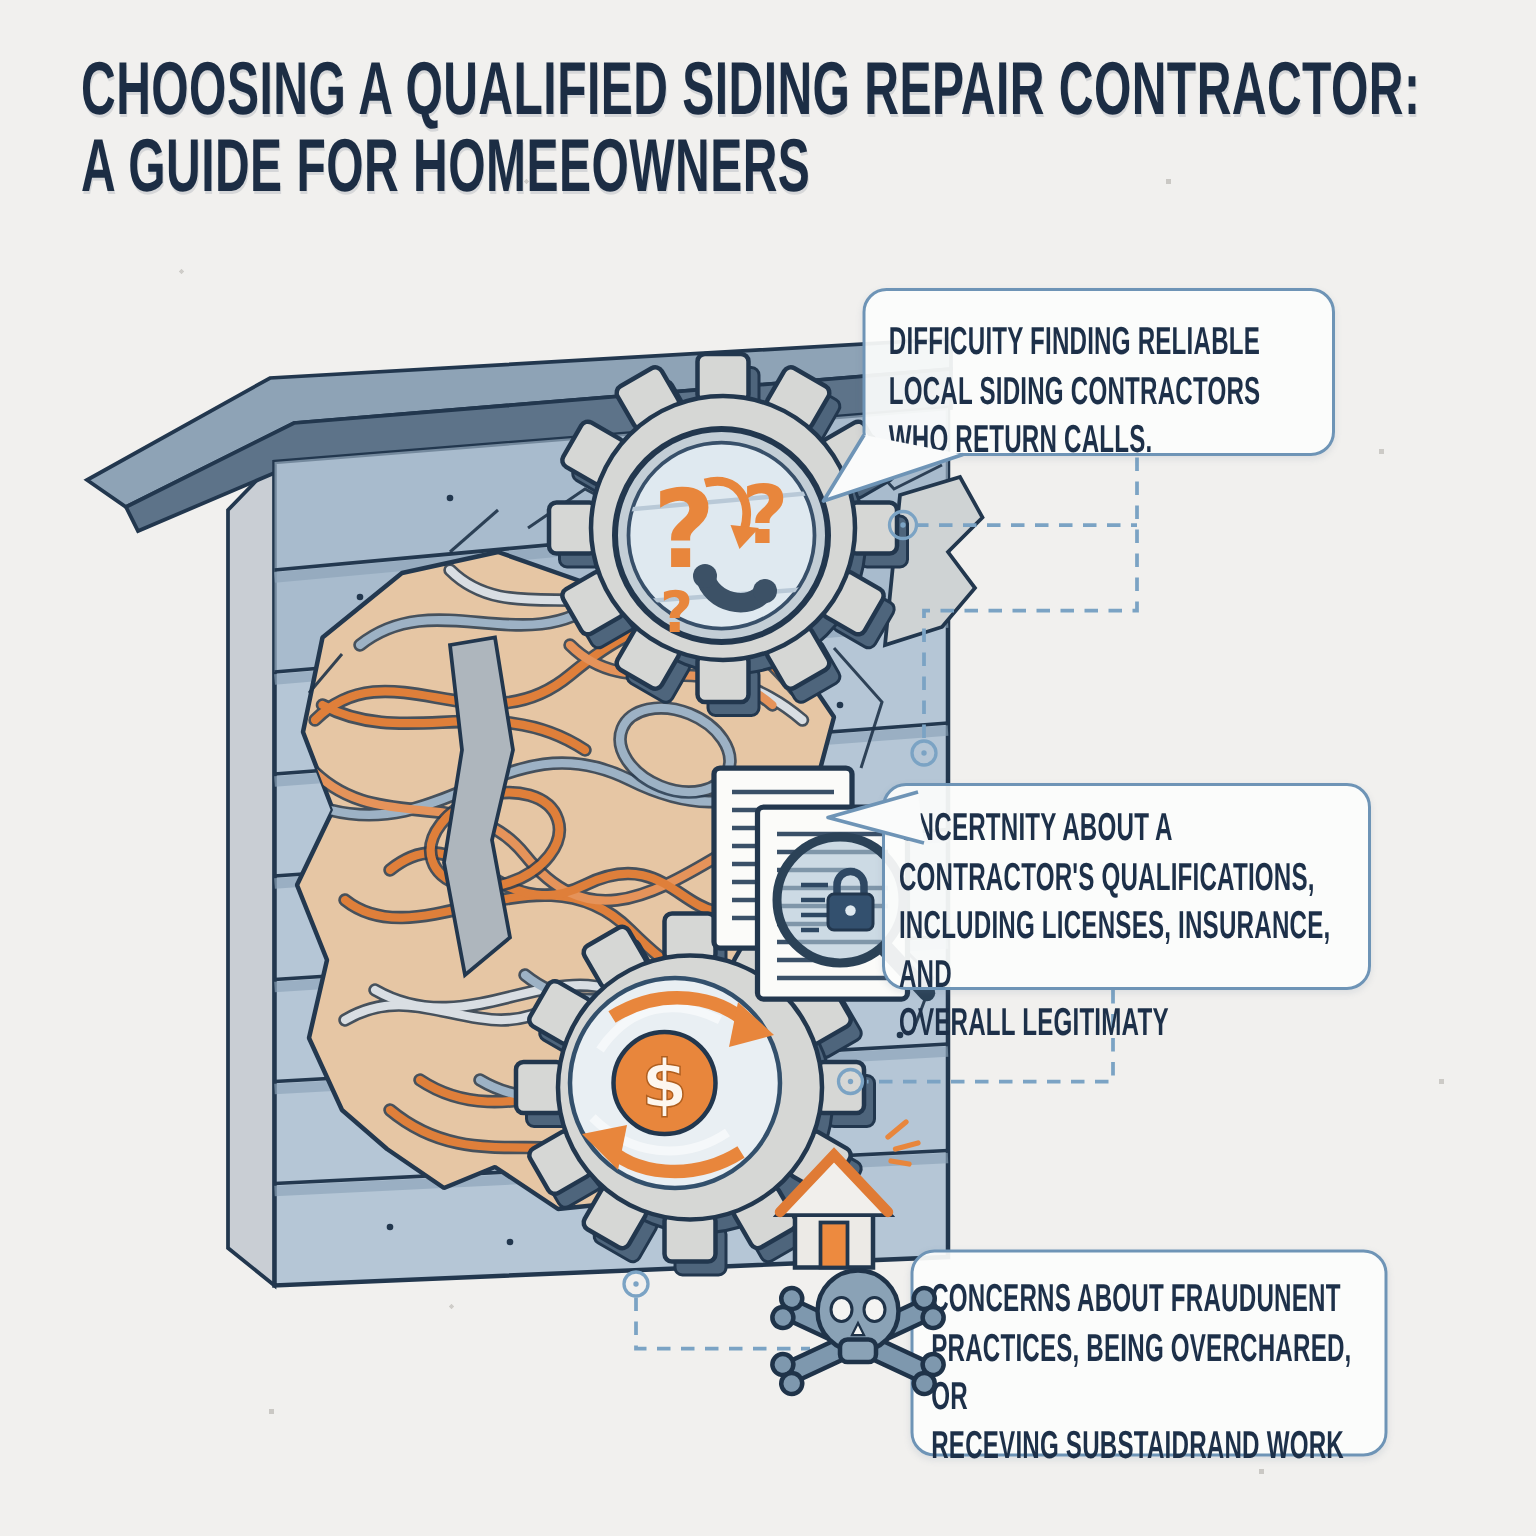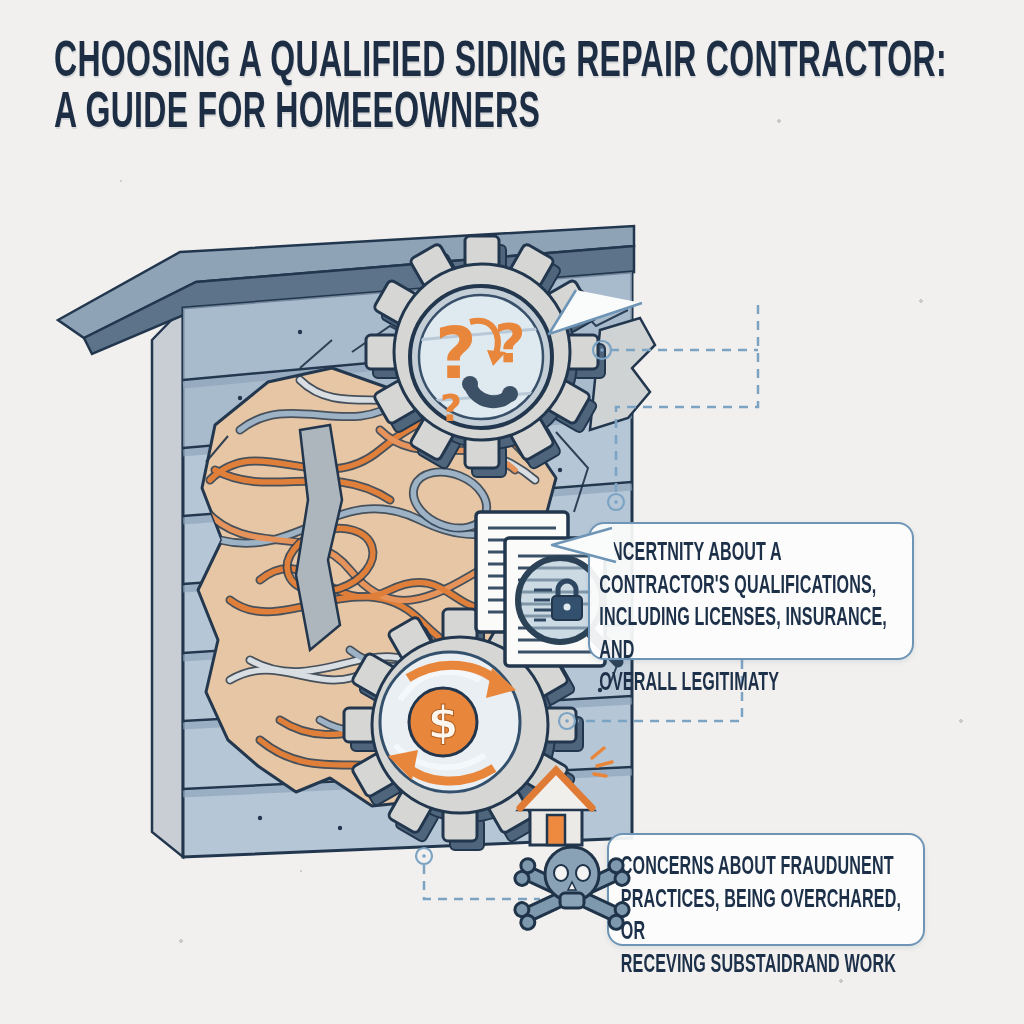--- a/index.html
+++ b/index.html
@@ -35,21 +35,21 @@
   }
   .callout p{
     margin:0;color:#1d3049;font-weight:bold;font-size:26px;line-height:1.25;
     white-space:pre-line;transform:scaleX(0.62);transform-origin:left top;
     width:480px;letter-spacing:0.2px;
   }
   #callout-1{left:575px;top:192px;width:315px;height:112px;}
   #callout-1 p{padding:17px 0 0 25px;}
   #callout-2{left:588px;top:522px;width:326px;height:138px;}
   #callout-2 p{padding:11px 0 0 15px;}
-  #callout-3{left:607px;top:833px;width:318px;height:113px;}
+  #callout-3{left:607px;top:833px;width:318px;height:138px;}
   #callout-3 p{padding:14px 0 0 19px;}
   .overlay{pointer-events:none;}
 </style>
 </head>
 <body>
 
 <div class="canvas">
 
   <div class="title">
     <div>CHOOSING A QUALIFIED SIDING REPAIR CONTRACTOR:</div>
@@ -316,20 +316,25 @@
         <circle cx="424" cy="856" r="8"></circle>
     </g>
     <g fill="#7ba3c4">
       <circle cx="602" cy="350" r="1.8"></circle>
         <circle cx="616" cy="502" r="1.8"></circle>
       <circle cx="567" cy="721" r="1.8"></circle>
         <circle cx="424" cy="856" r="1.8"></circle>
     </g>
   </svg>
 
+  <div class="callout" id="callout-1">
+    <p>DIFFICUITY FINDING RELIABLE
+LOCAL SIDING CONTRACTORS
+WHO RETURN CALLS.</p>
+  </div>
   <div class="callout" id="callout-2">
     <p>UNCERTNITY ABOUT A
 CONTRACTOR'S QUALIFICATIONS,
 INCLUDING LICENSES, INSURANCE, AND
 OVERALL LEGITIMATY</p>
   </div>
   <div class="callout" id="callout-3">
     <p>CONCERNS ABOUT FRAUDUNENT
 PRACTICES, BEING OVERCHARED, OR
 RECEVING SUBSTAIDRAND WORK</p>

